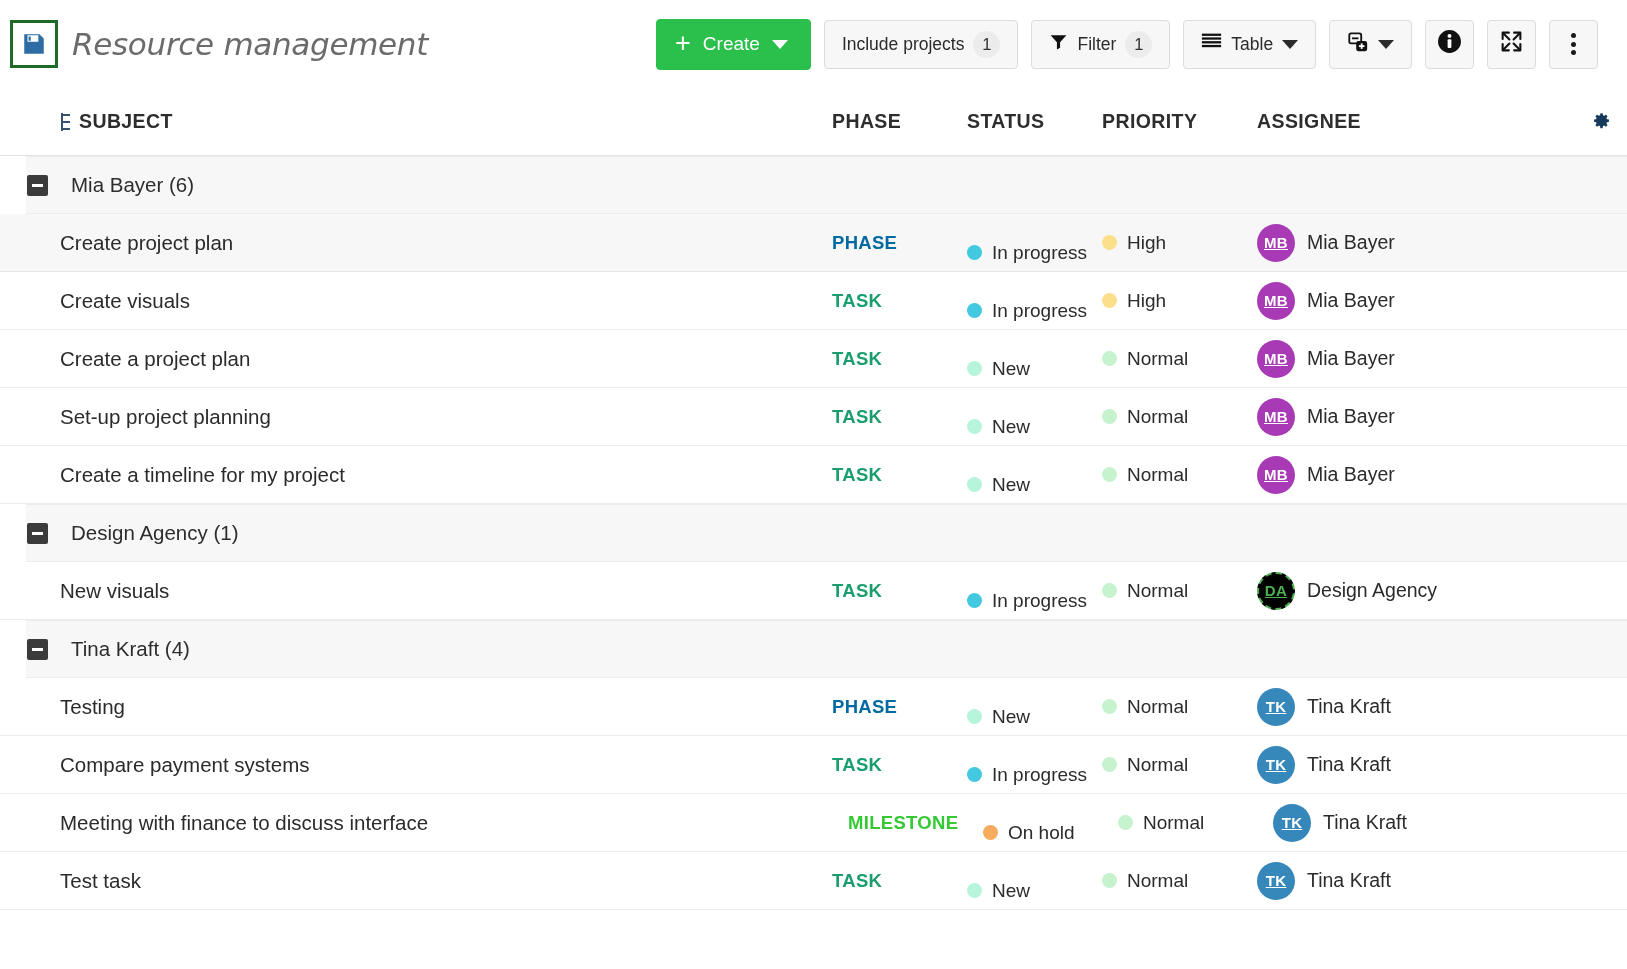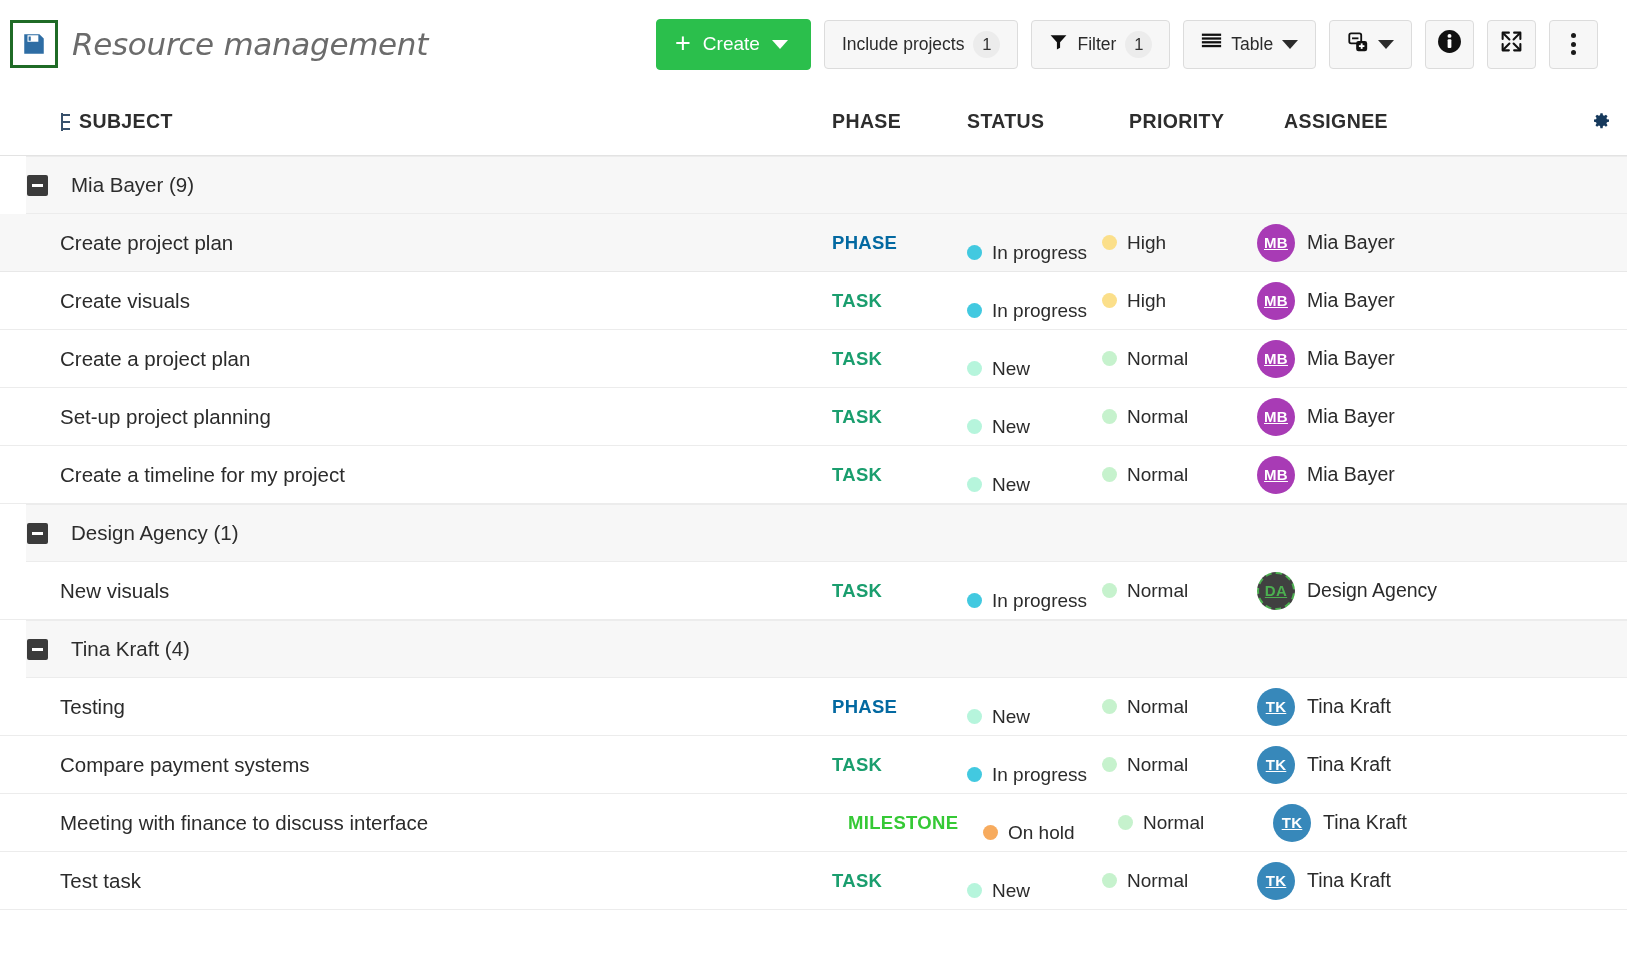--- a/index.html
+++ b/index.html
@@ -110,21 +110,21 @@
   .th {
     font-size: 19.5px;
     font-weight: 700;
     color: #2d2d2d;
     letter-spacing: 0.4px;
     font-family: "Liberation Sans", sans-serif;
   }
   .col-subject { width: 772px; display: flex; align-items: center; gap: 8px; }
   .col-type    { width: 135px; }
   .col-status  { width: 135px; }
-  .col-priority{ width: 155px; margin-left: 27px; }
+  .col-priority{ width: 155px; }
   .col-assignee{ width: 250px; }
   .col-gear    { flex: 1; display: flex; justify-content: flex-end; padding-right: 16px; }
 
   .hier-icon { display: inline-block; width: 11px; height: 20px; position: relative; }
   .hier-icon::before {
     content: ""; position: absolute; left: 1px; top: 1px;
     width: 2px; height: 18px; background: #37506b;
   }
   .hier-icon i {
     position: absolute; left: 3px; width: 7px; height: 2px; background: #37506b;
@@ -196,21 +196,21 @@
   .dot { width: 15px; height: 15px; border-radius: 50%; flex: 0 0 auto; }
 
   .cell-assignee { width: 250px; display: flex; align-items: center; gap: 12px; }
   .avatar {
     width: 38px; height: 38px; border-radius: 50%;
     display: flex; align-items: center; justify-content: center;
     font-size: 15px; font-weight: 700; color: #ffffff;
     flex: 0 0 auto; letter-spacing: 0.3px; text-decoration: underline;
   }
   .avatar.placeholder {
-    background: #404040;
+    background: #000000;
     border: 2px dashed #4caf50;
     color: #4caf50;
     font-weight: 700;
   }
   .assignee-name { font-size: 19.5px; color: #2b2b2b; white-space: nowrap; }
 
   .gear-icon svg { display: block; }
 </style>
 </head>
 <body>
@@ -332,21 +332,21 @@
         <path fill="#16395c" d="M10.6 1.5h2.8l.45 2.6 1.6.67 2.2-1.45 2 2-1.45 2.2.67 1.6 2.6.45v2.8l-2.6.45-.67 1.6 1.45 2.2-2 2-2.2-1.45-1.6.67-.45 2.6h-2.8l-.45-2.6-1.6-.67-2.2 1.45-2-2 1.45-2.2-.67-1.6-2.6-.45v-2.8l2.6-.45.67-1.6L4.35 5.32l2-2 2.2 1.45 1.6-.67z"></path>
       </svg>
     </div>
   </div>
 
   <div id="table-body">
       <div class="group-row">
         <div class="collapse-btn">
           <span></span>
         </div>
-        <div class="group-label">Mia Bayer (9)</div>
+        <div class="group-label">Mia Bayer (6)</div>
       </div>
       <div class="row highlight">
         <div class="cell-subject">Create project plan</div>
         <div class="cell-type type-PHASE">PHASE</div>
         <div class="cell-status">
           <span class="dot" style="background: rgb(66, 201, 224);"></span>
           <span>In progress</span>
         </div>
         <div class="cell-priority">
           <span class="dot" style="background: rgb(251, 223, 138);"></span>

